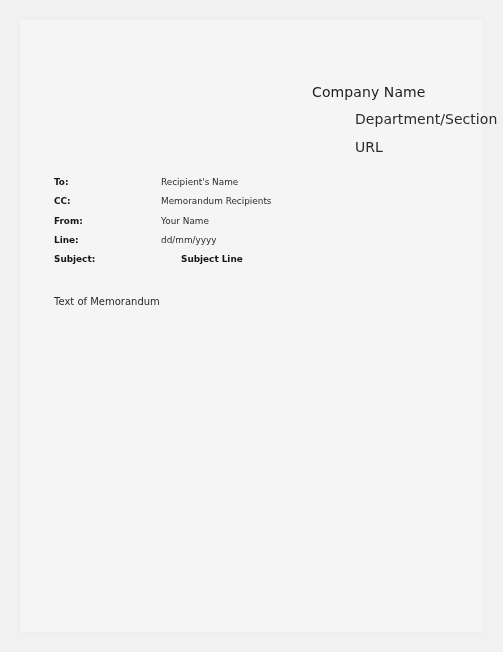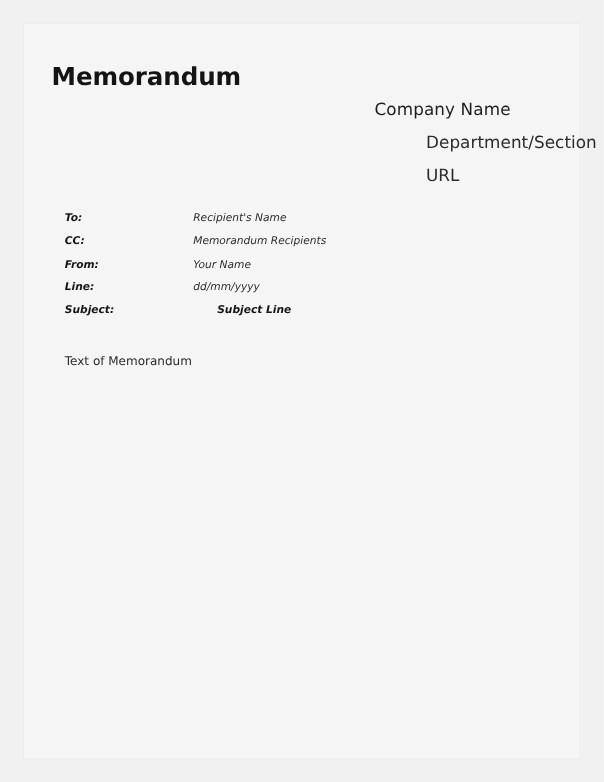--- a/index.html
+++ b/index.html
@@ -67,21 +67,20 @@
   
   #fields {
     position: absolute;
     left: 34px;
     top: 158px;
     width: 400px;
   }
   .field-row {
     position: relative;
     height: 19.3px;
-    font-style: italic;
   }
   .field-label {
     position: absolute;
     left: 0;
     top: 0;
     font-size: 8.9px;
     font-weight: bold;
     color: #161616;
     line-height: 1;
     white-space: nowrap;
@@ -110,21 +109,20 @@
     font-size: 10px;
     color: #2b2b2b;
     line-height: 1.45;
   }
 </style>
 </head>
 <body>
 
 <div id="page">
 
-  <div id="memo-title">Memorandum</div>
 
   <div id="company-block">
     <div id="company-name">Company Name</div>
     <div class="company-line" id="company-dept">Department/Section</div>
     <div class="company-line" id="company-url">URL</div>
   </div>
 
   <div id="fields">
 
     <div class="field-row">

